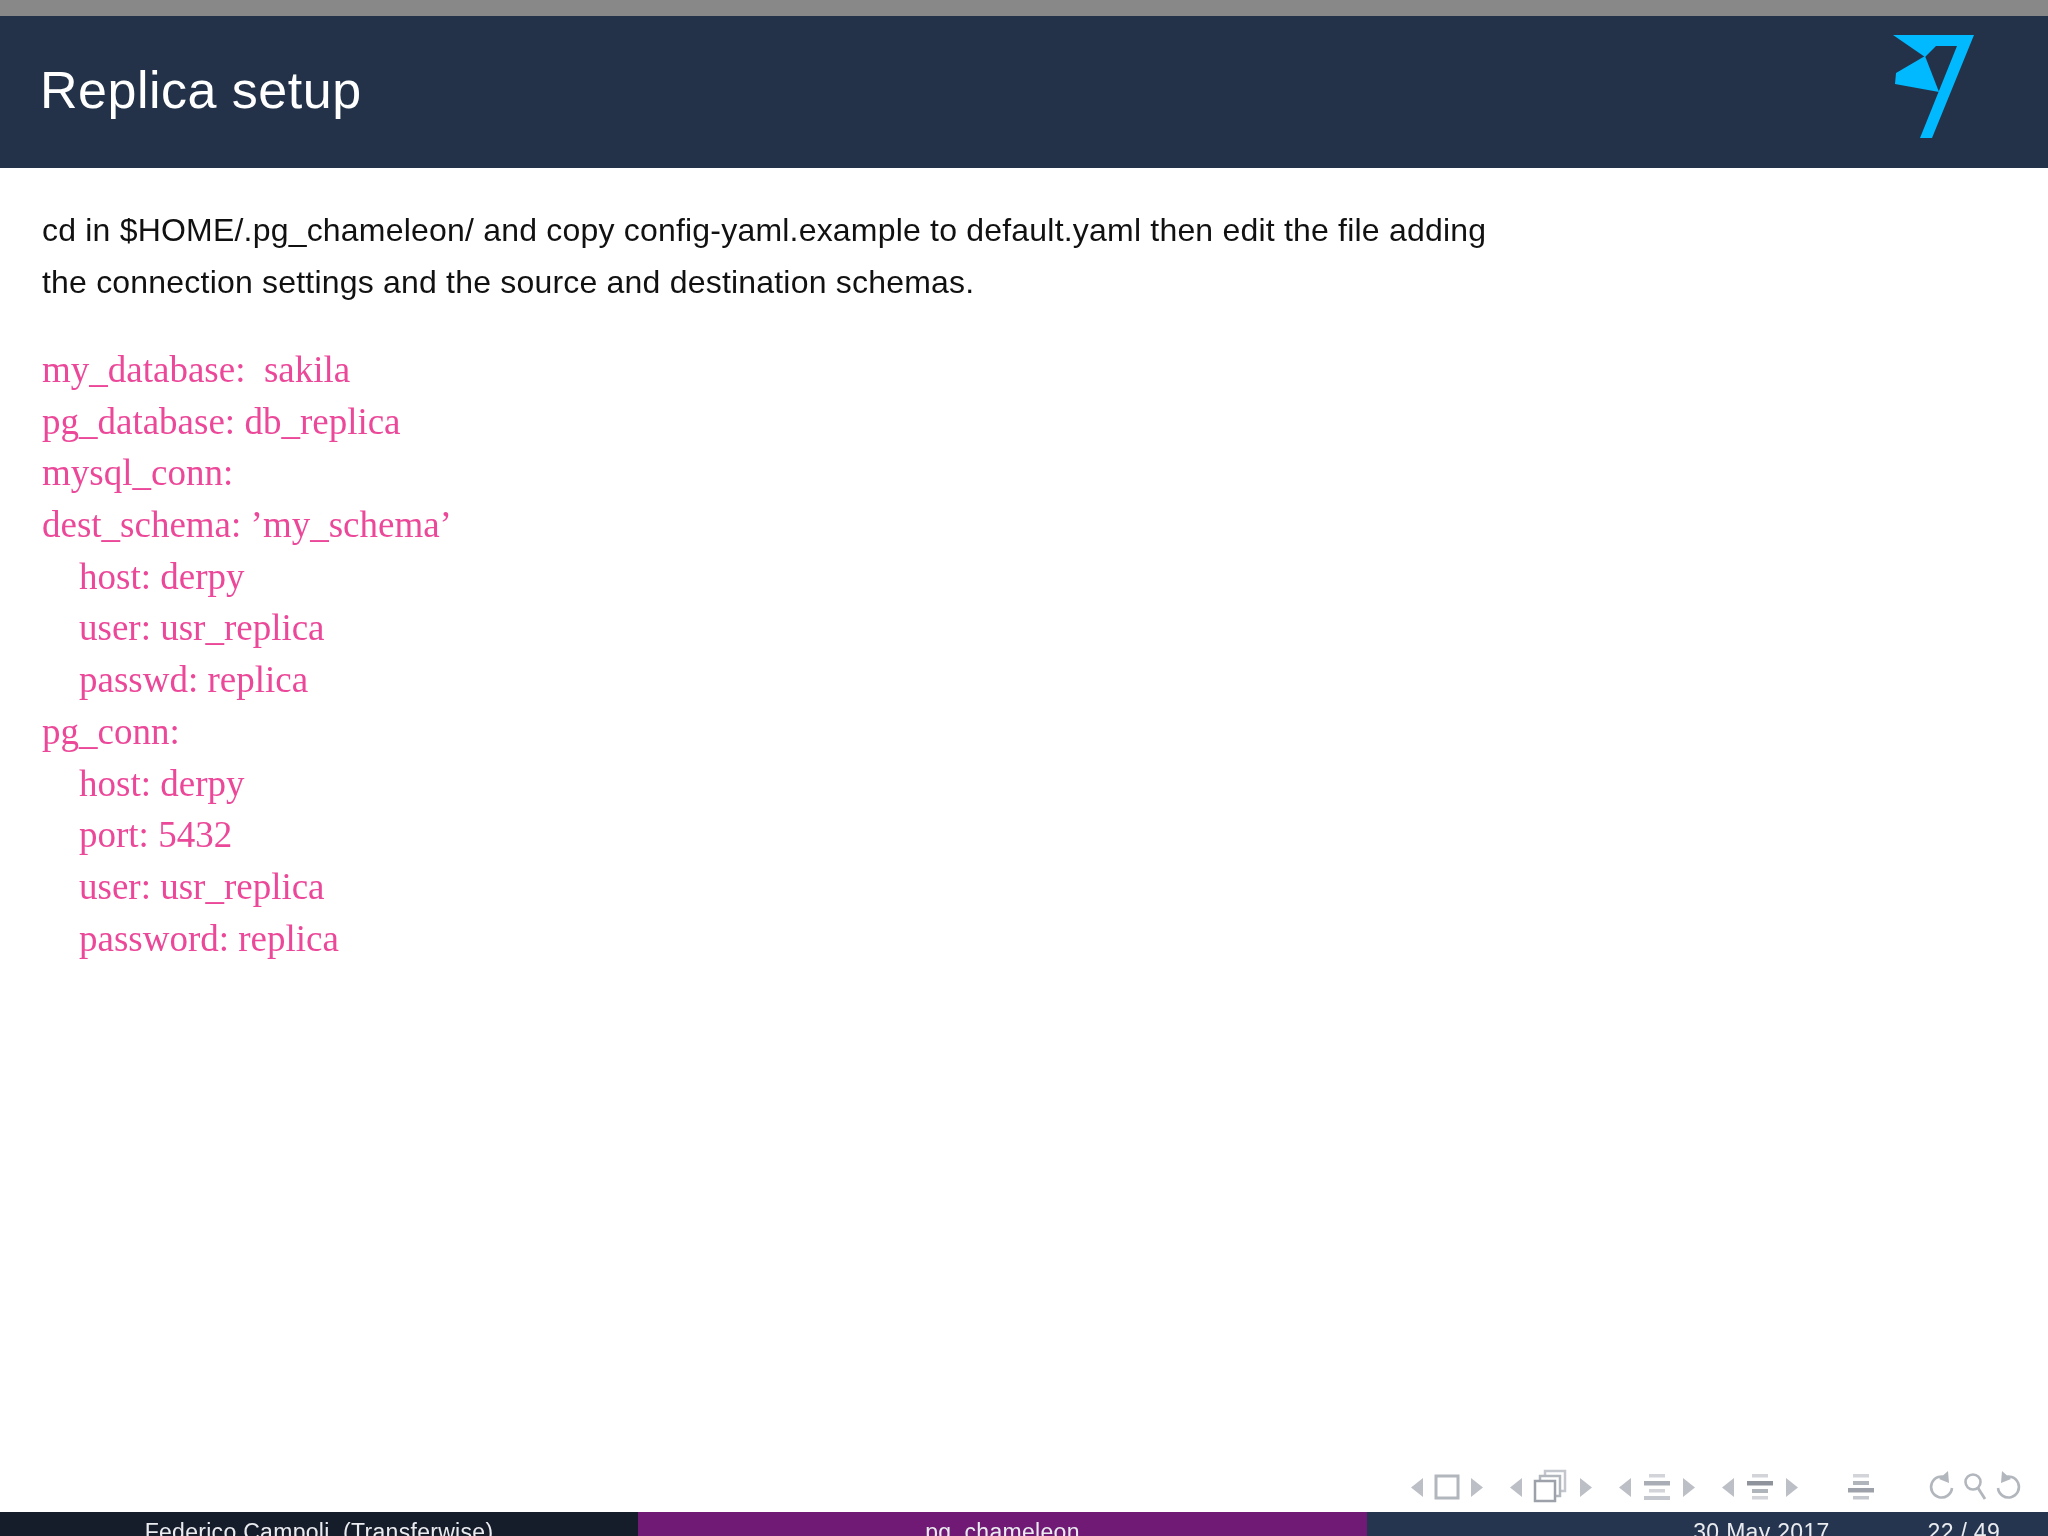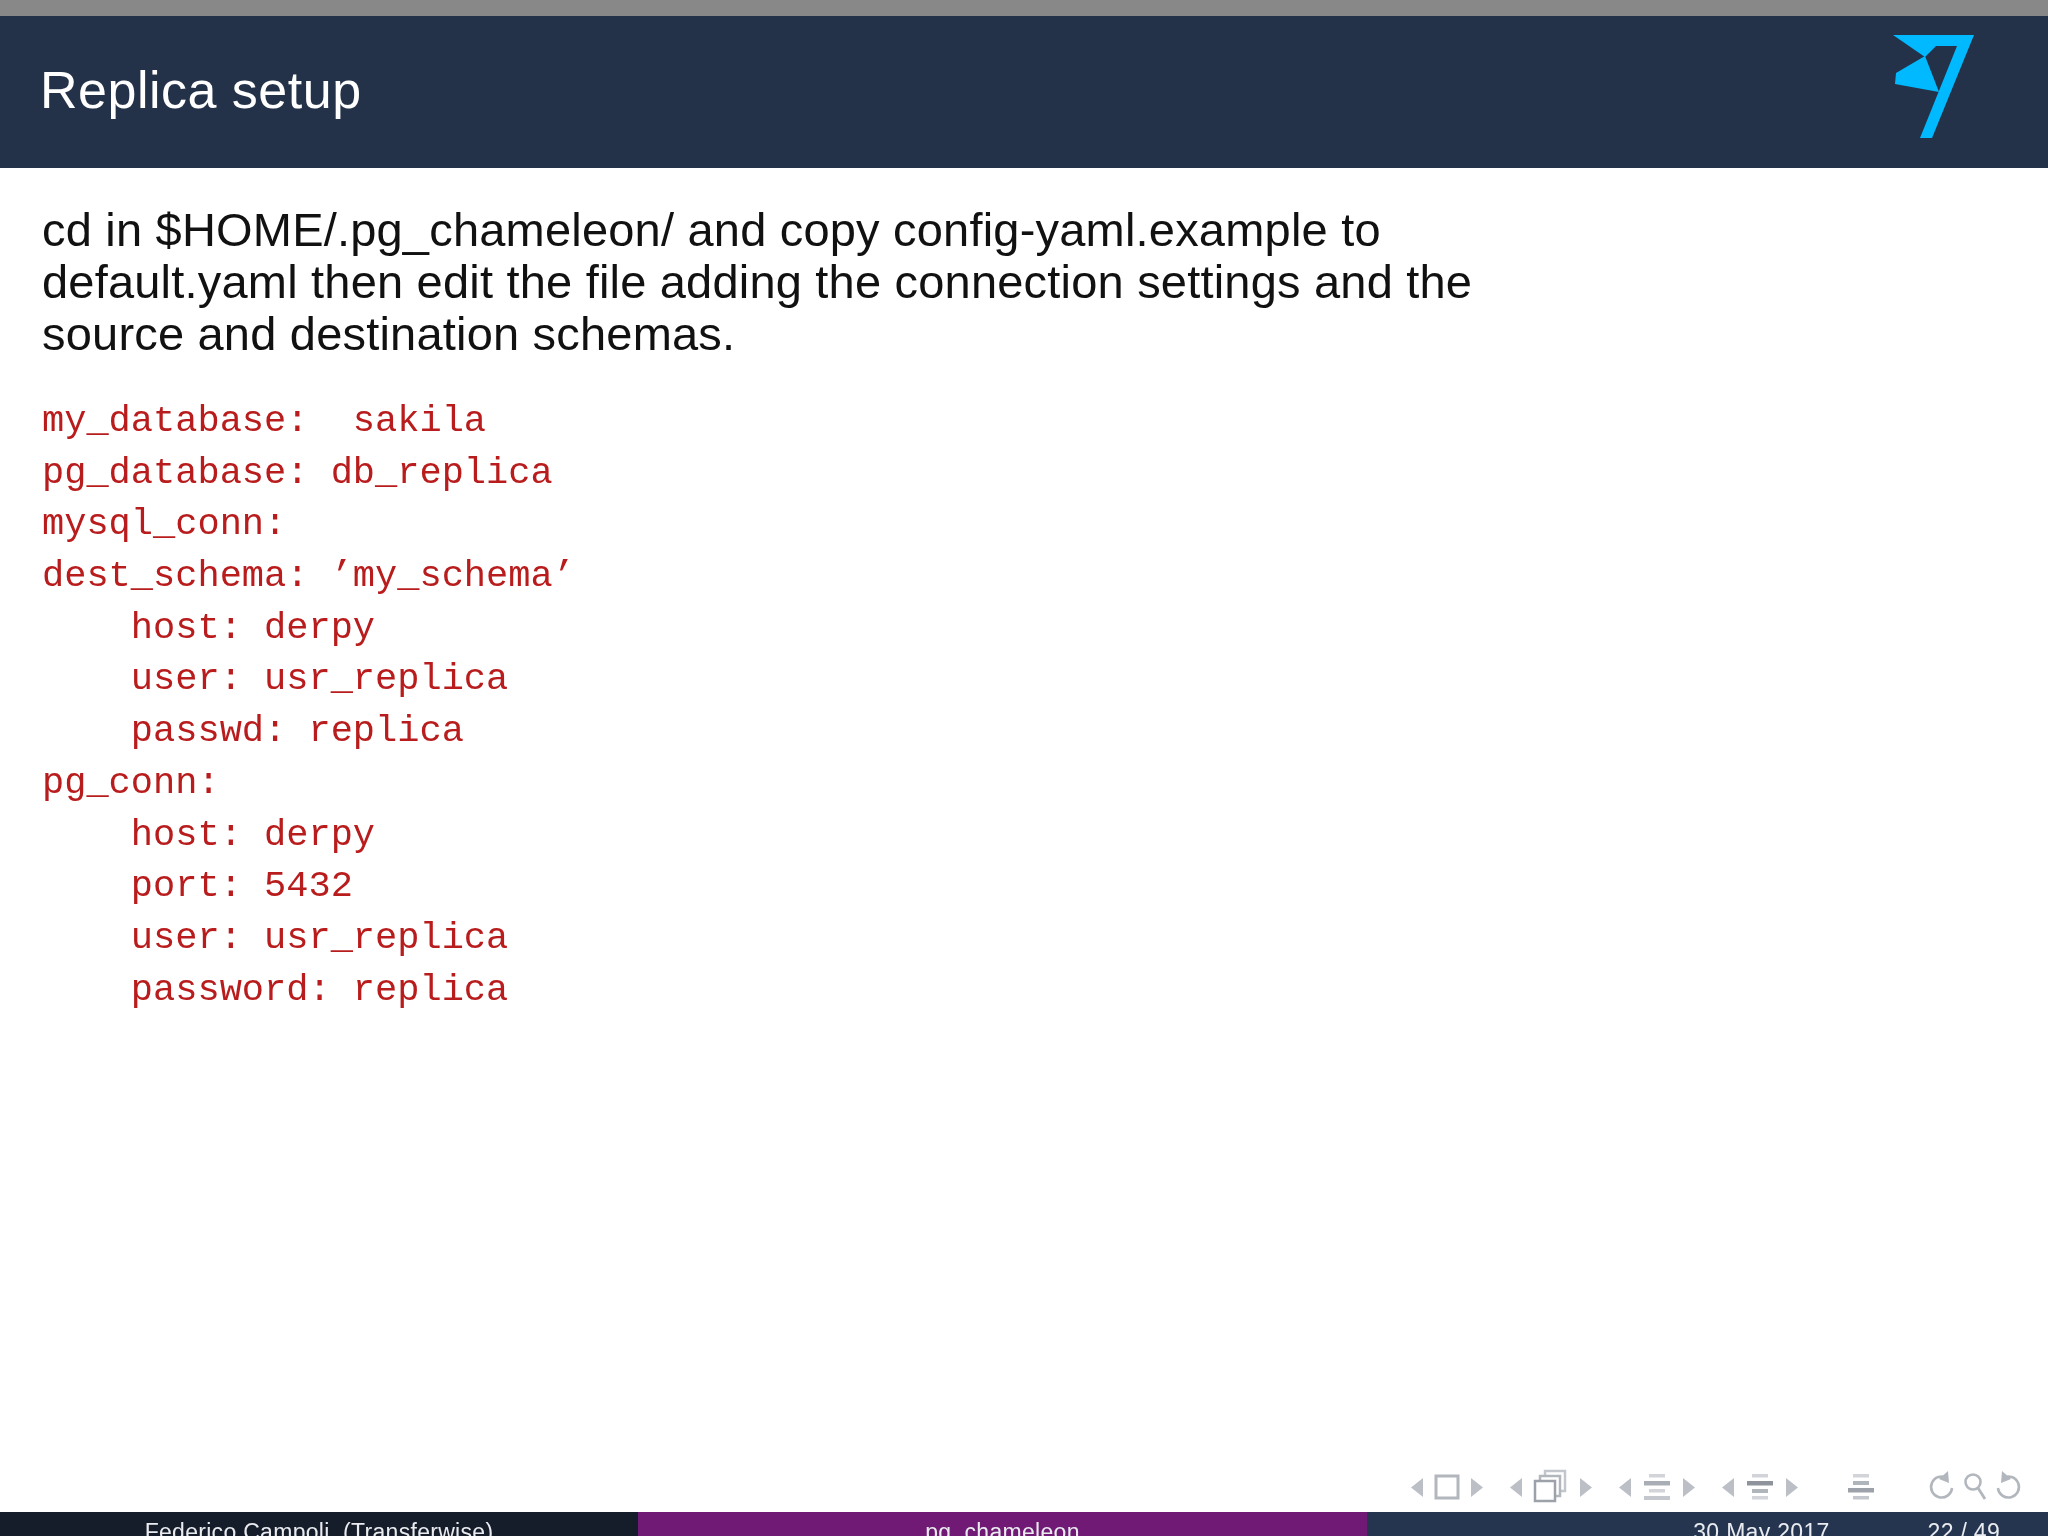--- a/index.html
+++ b/index.html
@@ -10,26 +10,26 @@
   
   .header{position:absolute;top:0;left:0;width:100%;height:152px;background:#233249;}
   .frame-title{
     position:absolute;left:40px;top:44px;font-size:52px;line-height:60px;
     color:#ffffff;font-weight:400;letter-spacing:0.5px;white-space:pre;
   }
   .logo{position:absolute;top:19px;right:68px;width:88px;height:104px;}
   
   .body-area{position:absolute;top:152px;left:42px;right:40px;}
   .para{
-    margin-top:36px;max-width:1488px;font-size:47px;line-height:52px;color:#111111;
+    margin-top:36px;max-width:1488px;font-size:32px;line-height:52px;color:#111111;
     letter-spacing:0.2px;
   }
   .codeblock{
-    margin-top:36px;font-family:Liberation Mono, monospace;
-    font-size:37px;color:#b91c1c;
+    margin-top:36px;font-family:Liberation Serif, serif;
+    font-size:37px;color:#ec4899;
   }
   .code-line{white-space:pre;height:51.7px;line-height:51.7px;}
   
   .navbar{
     position:absolute;right:22px;bottom:47px;display:flex;align-items:center;
   }
   .nav-group{display:flex;align-items:center;gap:11px;margin-left:27px;}
   .nav-group.tight{gap:6px;margin-left:48px;}
   .nav-btn{display:flex;align-items:center;justify-content:center;cursor:default;}
   

